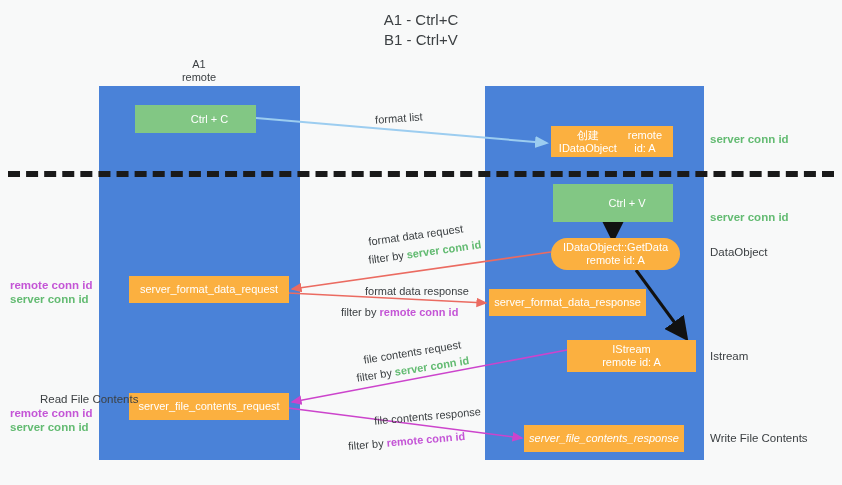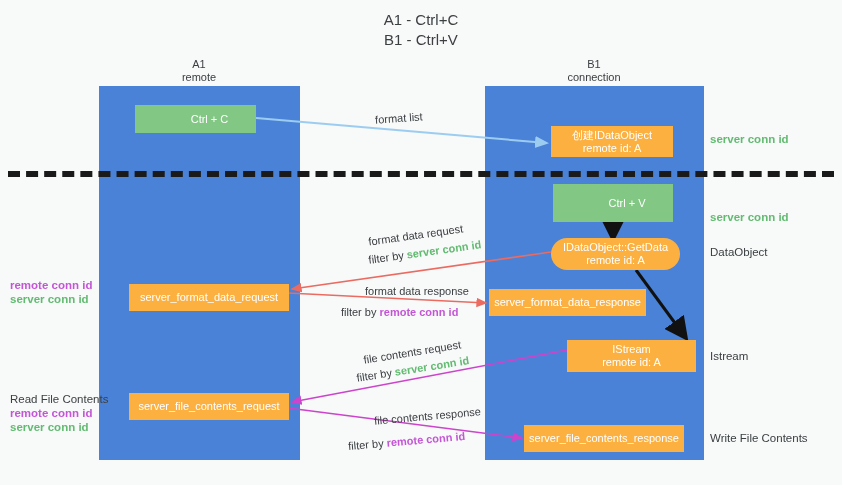--- a/index.html
+++ b/index.html
@@ -71,24 +71,20 @@
     <div>B1 - Ctrl+V</div>
   </div>
 
   <div class="lane" style="left:99px;top:86px;width:201px;height:374px;"></div>
   <div class="lane" style="left:485px;top:86px;width:219px;height:374px;"></div>
 
   <div class="col-head" style="left:119px;top:58px;">
     <div>A1</div>
     <div>remote</div>
   </div>
-  <div class="col-head" style="left:514px;top:58px;">
-    <div>B1</div>
-    <div>connection</div>
-  </div>
 
   <svg class="edges" viewBox="0 0 842 485">
     <defs>
       <marker id="ah-blue" markerWidth="7" markerHeight="7" refX="6" refY="3" orient="auto">
           <path d="M0,0 L7,3 L0,6 z" fill="#9ccdf0"></path>
         </marker>
       <marker id="ah-red" markerWidth="7" markerHeight="7" refX="6" refY="3" orient="auto">
           <path d="M0,0 L7,3 L0,6 z" fill="#eb6b61"></path>
         </marker>
       <marker id="ah-mag" markerWidth="7" markerHeight="7" refX="6" refY="3" orient="auto">
@@ -111,29 +107,29 @@
 
     <line x1="567" y1="350" x2="292" y2="402" stroke="#cc44cc" stroke-width="1.6" marker-end="url(#ah-mag)"></line>
 
     <line x1="288" y1="408" x2="522" y2="438" stroke="#cc44cc" stroke-width="1.6" marker-end="url(#ah-mag)"></line>
   </svg>
 
   <div class="node green" style="left:135px;top:105px;width:121px;height:28px;">
     <span>Ctrl + C</span>
   </div>
 
-  <div class="node orange" style="left:129px;top:276px;width:160px;height:27px;margin-top:8px;">
+  <div class="node orange" style="left:129px;top:276px;width:160px;height:27px;">
     <span>server_format_data_request</span>
   </div>
 
   <div class="node orange" style="left:129px;top:393px;width:160px;height:27px;">
     <span>server_file_contents_request</span>
   </div>
 
-  <div class="node orange" style="left:551px;top:126px;width:122px;height:31px;flex-direction:column;">
+  <div class="node orange" style="left:551px;top:126px;width:122px;height:31px;flex-direction:row;">
     <span class="two-line">创建IDataObject</span>
     <span class="two-line">remote id: A</span>
   </div>
 
   <div class="node green" style="left:553px;top:184px;width:120px;height:38px;">
     <span>Ctrl + V</span>
   </div>
 
   <div class="node orange" style="left:551px;top:238px;width:129px;height:32px;flex-direction:column;border-radius:16px;">
     <span class="two-line">IDataObject::GetData</span>
@@ -142,39 +138,39 @@
 
   <div class="node orange" style="left:489px;top:289px;width:157px;height:27px;">
     <span>server_format_data_response</span>
   </div>
 
   <div class="node orange" style="left:567px;top:340px;width:129px;height:32px;flex-direction:column;">
     <span class="two-line">IStream</span>
     <span class="two-line">remote id: A</span>
   </div>
 
-  <div class="node orange" style="left:524px;top:425px;width:160px;height:27px;">
+  <div class="node orange" style="left:524px;top:425px;width:160px;height:27px;font-style:italic;">
     <span>server_file_contents_response</span>
   </div>
 
   <div class="divider"></div>
 
   <div class="anno green" style="left:710px;top:132px;">server conn id</div>
   <div class="anno green" style="left:710px;top:210px;">server conn id</div>
   <div class="anno black" style="left:710px;top:245px;">DataObject</div>
   <div class="anno black" style="left:710px;top:349px;">Istream</div>
   <div class="anno black" style="left:710px;top:431px;">Write File Contents</div>
 
   <div style="position:absolute;left:10px;top:278px;">
     <div class="anno purple" style="position:static;">remote conn id</div>
     <div class="anno green" style="position:static;">server conn id</div>
   </div>
 
   <div style="position:absolute;left:10px;top:392px;">
-    <div class="anno black" style="position:static;">Read File Contents</div>
+    <div class="anno black" style="position:static;margin-left:30px;">Read File Contents</div>
     <div class="anno purple" style="position:static;">remote conn id</div>
     <div class="anno green" style="position:static;">server conn id</div>
   </div>
 
   <div class="elabel" style="left:375px;top:111px;transform:rotate(-4deg);">format list</div>
 
   <div class="elabel" style="left:368px;top:228px;transform:rotate(-8deg);">format data request</div>
   <div class="elabel" style="left:368px;top:245px;transform:rotate(-8deg);">
     <span>filter by </span><span class="g">server conn id</span>
   </div>

